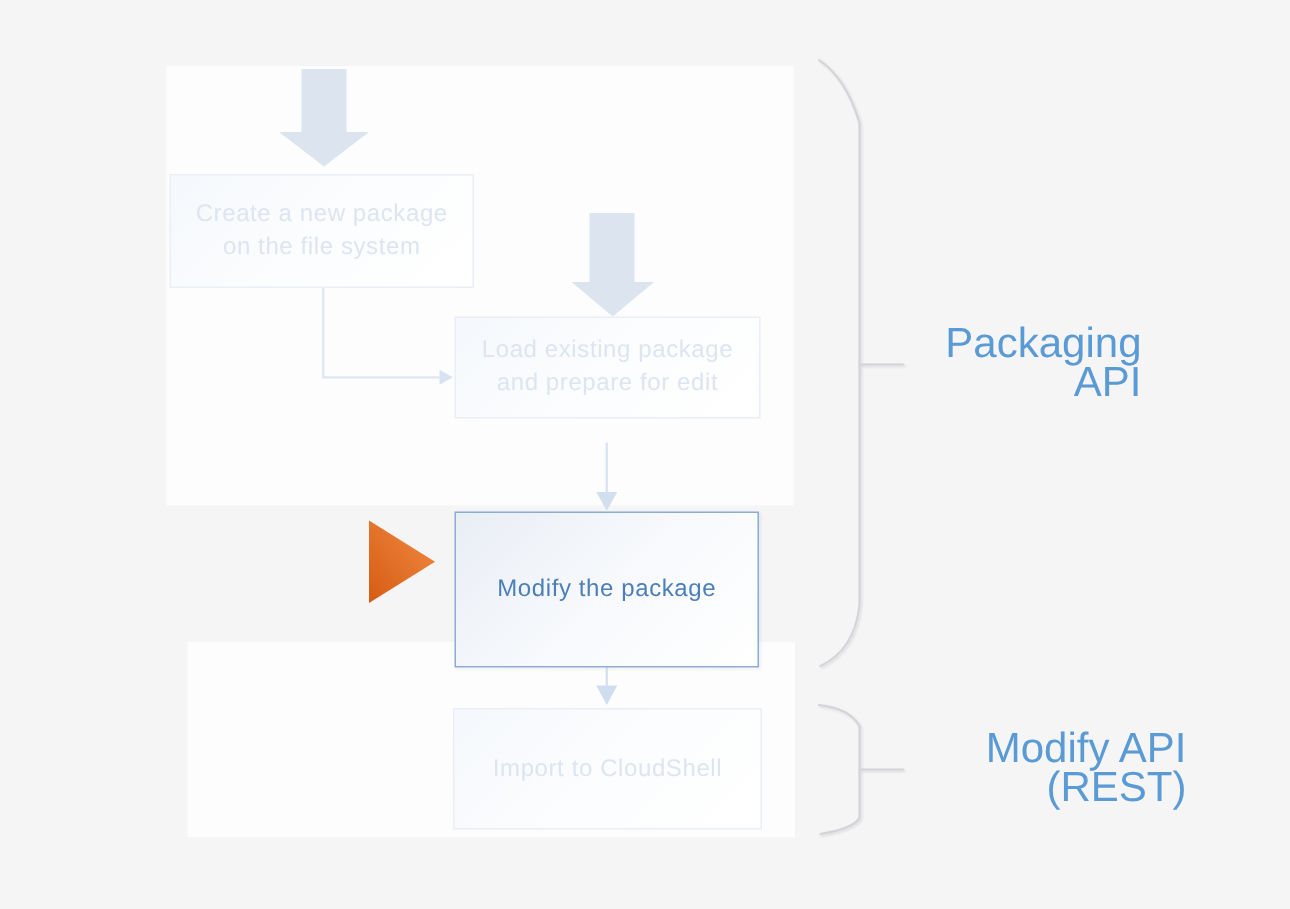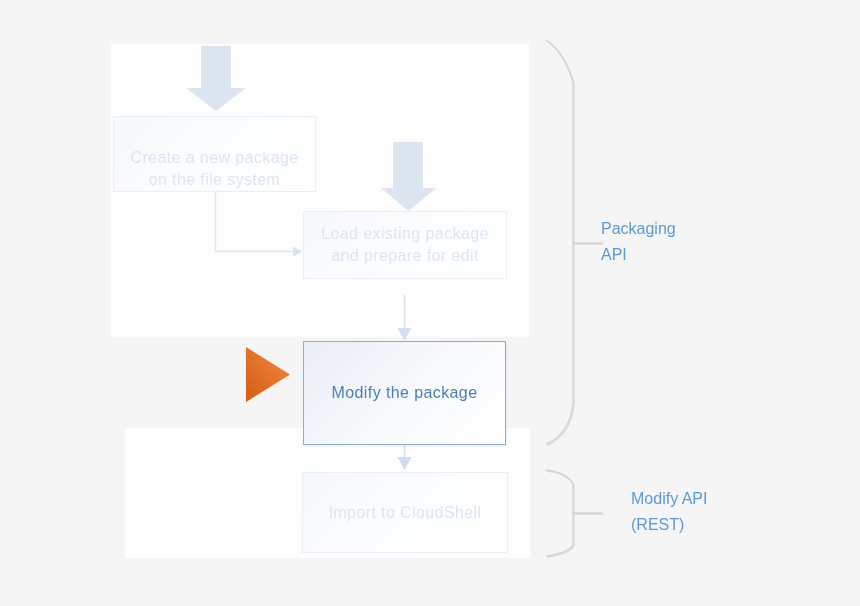--- a/index.html
+++ b/index.html
@@ -22,28 +22,28 @@
   .step span { white-space:pre-line; }
   .step.faded {
     background:linear-gradient(135deg,#f5f8fc 0%,#fcfdfe 55%,#ffffff 100%);
     border:1px solid #e9eef7; color:#dce5f1;
   }
   .step.active {
     background:linear-gradient(135deg,#e9eef5 0%,#f7f9fc 50%,#ffffff 100%);
     border:1.5px solid #8cacd0; color:#4b7fb9;
     box-shadow:1px 1px 2px rgba(100,130,170,0.12);
   }
-  .step-create { left:113px; top:116px; width:203px; height:76px;align-items:flex-end; }
+  .step-create { left:113px; top:116px; width:203px; height:76px; }
   .step-load   { left:303px; top:211px; width:204px; height:68px; }
   .step-modify { left:303px; top:341px; width:203px; height:104px; }
   .step-import { left:302px; top:472px; width:206px; height:81px; }
 
   .group-label {
-    position:absolute; width:160px; text-align:left;
-    font-size:16px; line-height:26px; color:#5b9bd5; white-space:pre-line;
+    position:absolute; width:160px; text-align:right;
+    font-size:28px; line-height:26px; color:#5b9bd5; white-space:pre-line;
   }
   .label-packaging { left:601px; top:216px; }
   .label-quali     { left:631px; top:486px; }
 
   .brace { filter:drop-shadow(1px 1.5px 0.6px rgba(120,120,130,0.22)); }
 </style>
 </head>
 <body>
 
 <div class="canvas">

